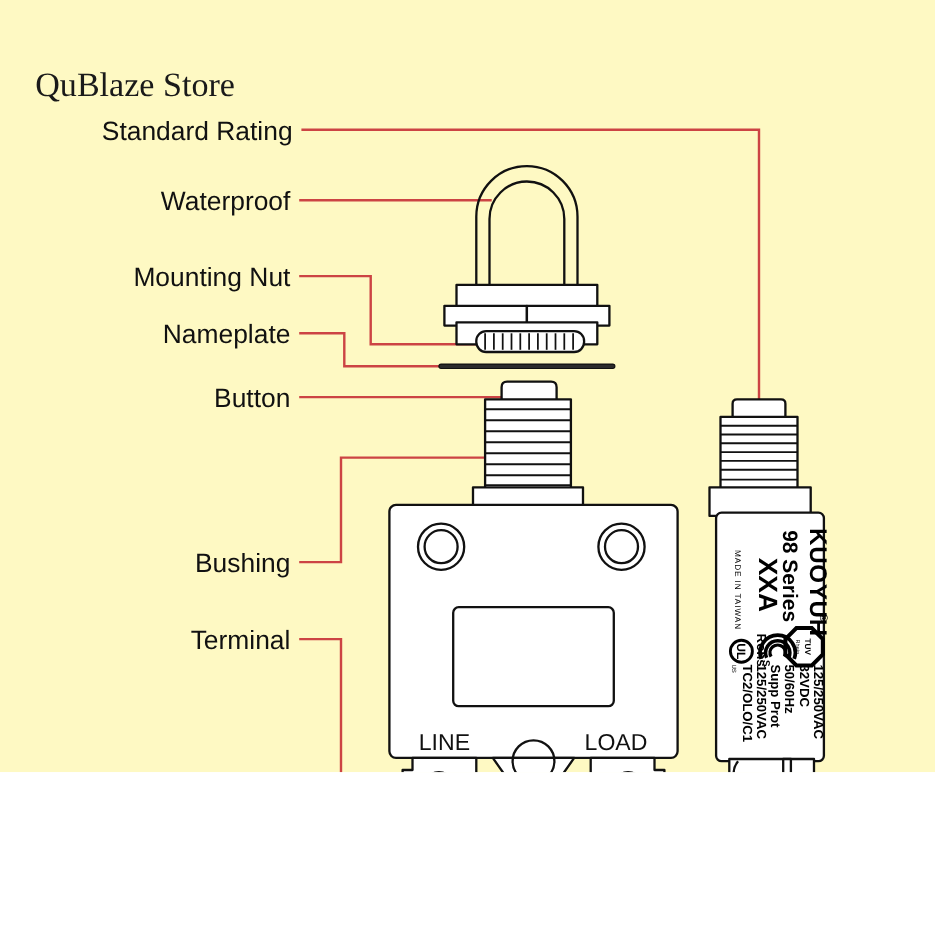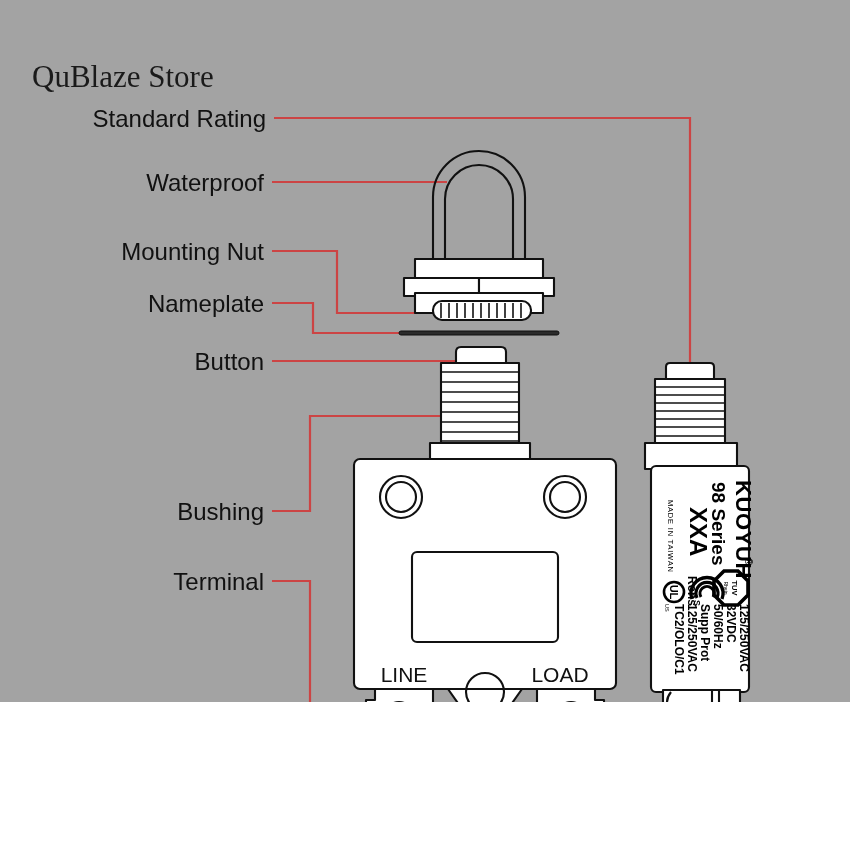--- a/index.html
+++ b/index.html
@@ -8,21 +8,21 @@
     padding: 0;
     background: #ffffff;
   }
   body {
     font-family: "Liberation Sans", sans-serif;
   }
   #stage {
     position: relative;
     width: 850px;
     height: 702px;
-    background: #a3a3a3;
+    background: #fef9c3;
     overflow: hidden;
   }
   #diagram-svg {
     position: absolute;
     left: 0;
     top: 0;
     width: 850px;
     height: 850px;
     display: block;
   }

